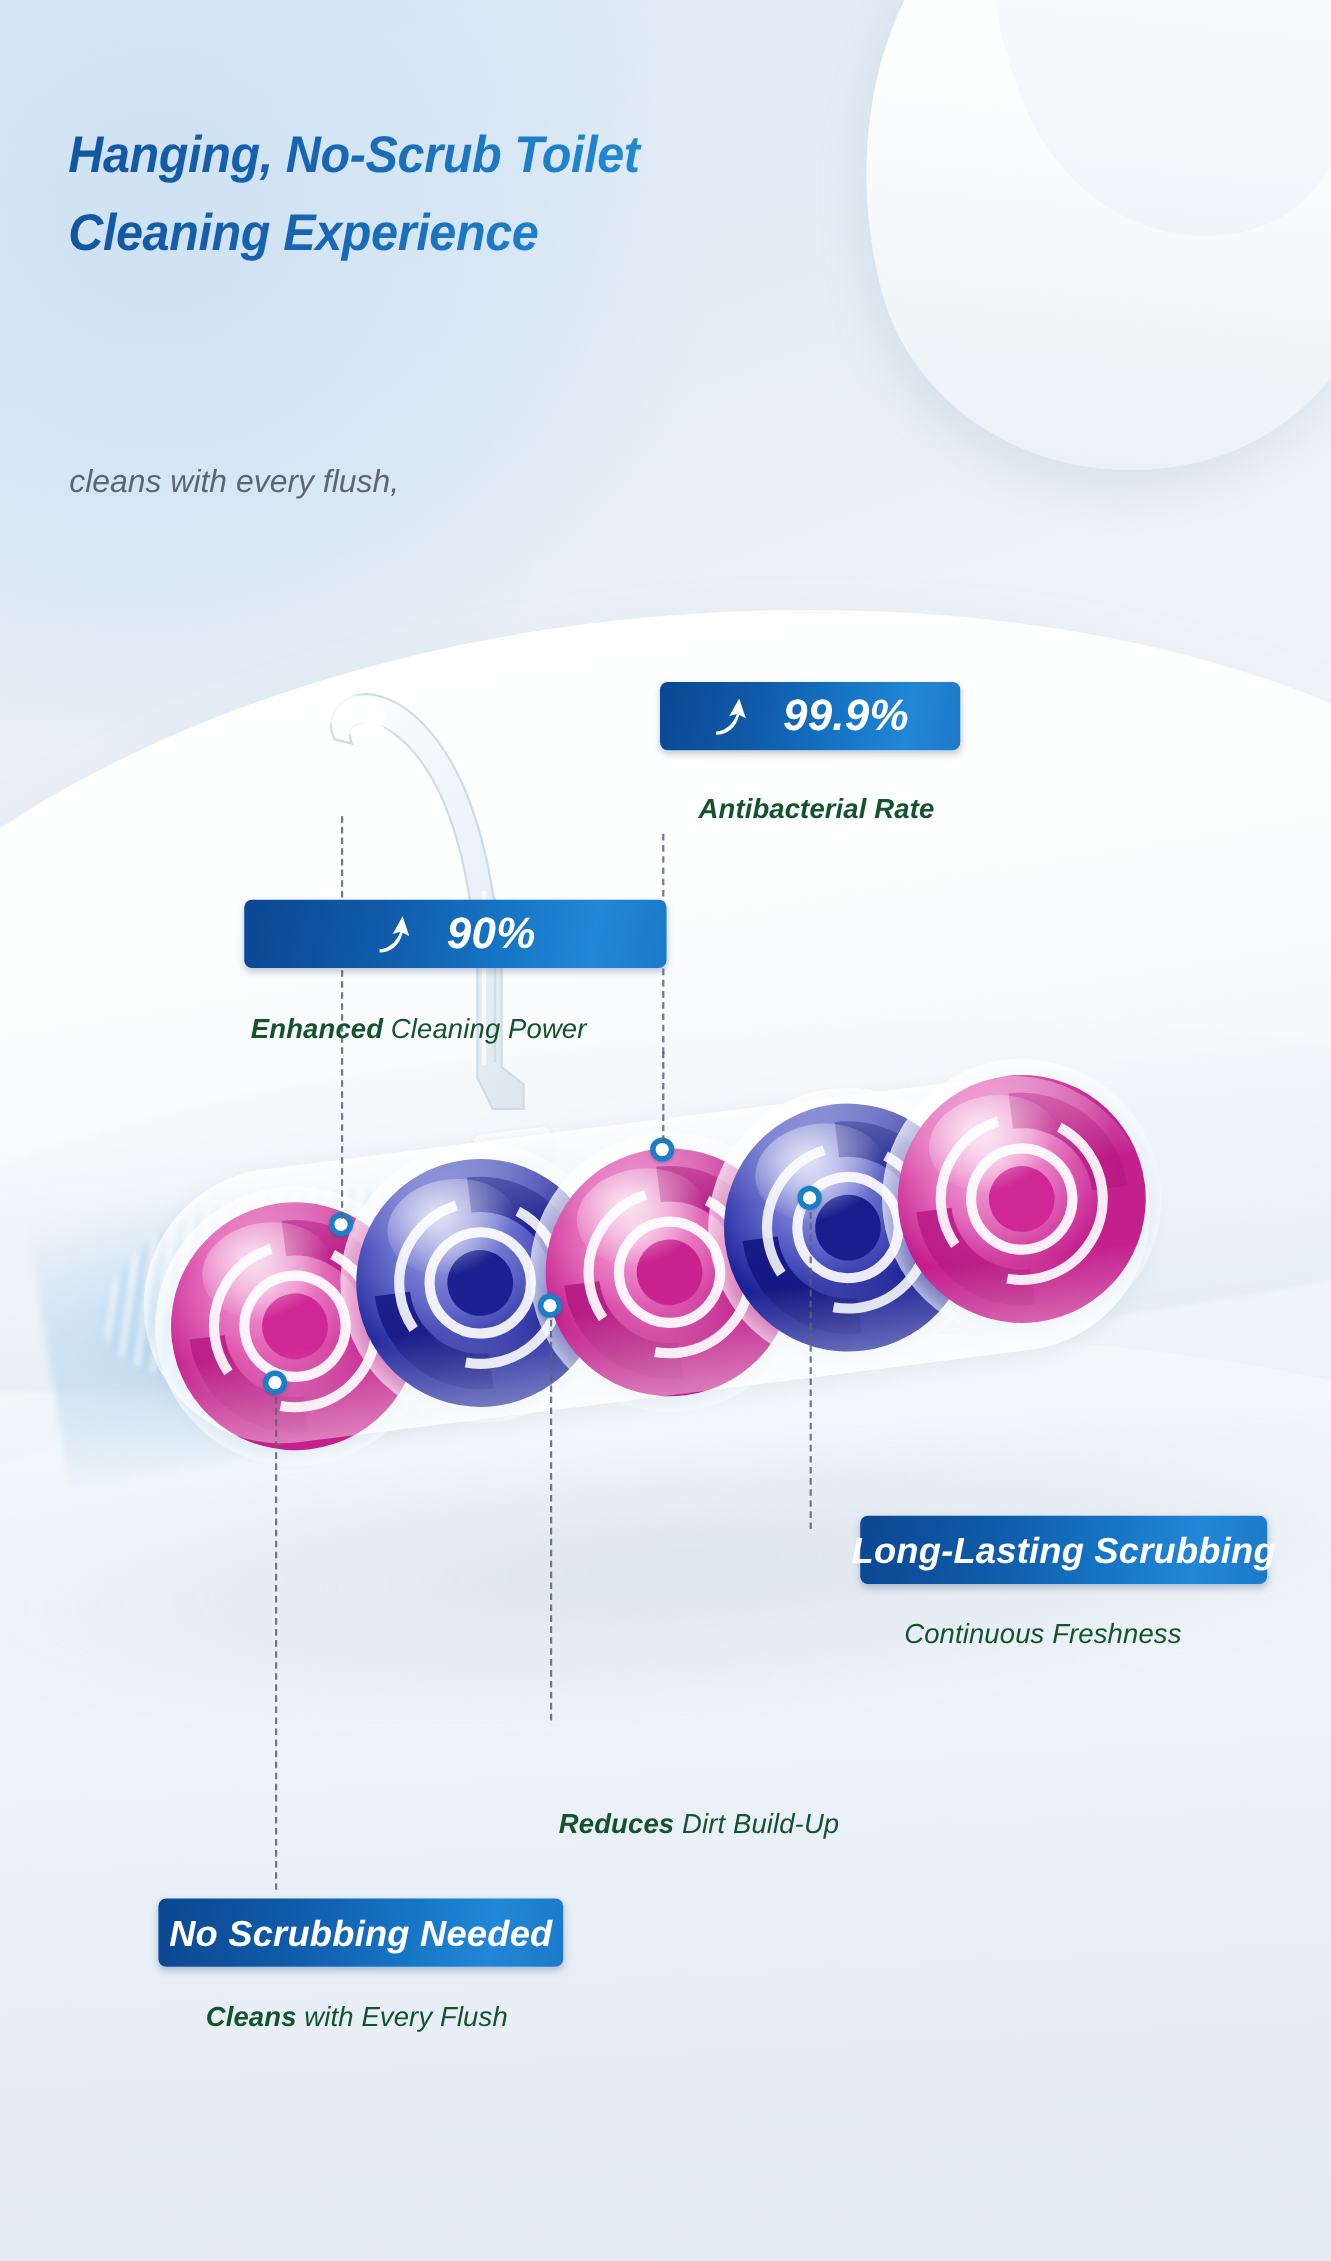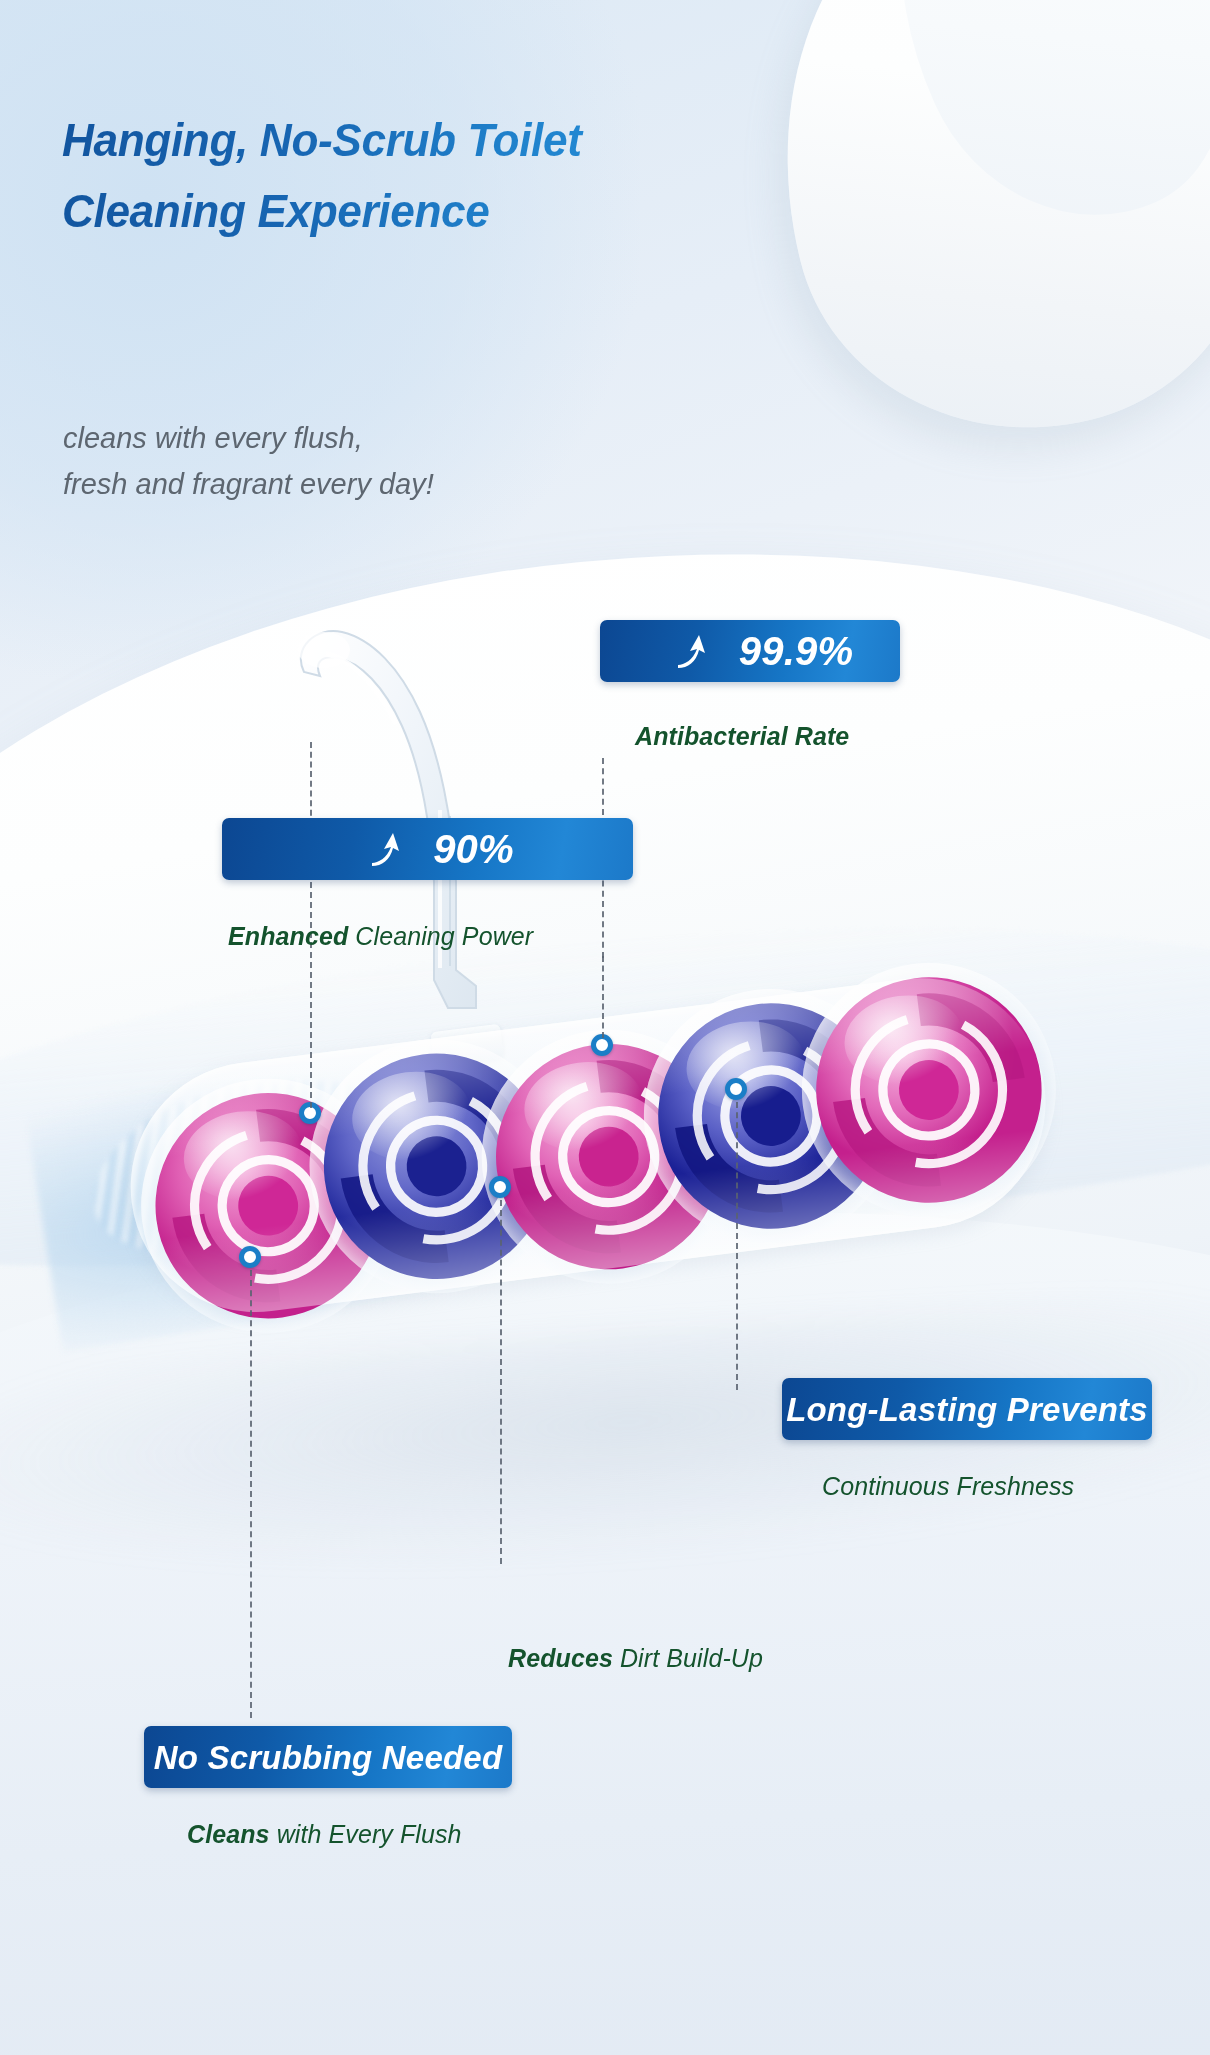--- a/index.html
+++ b/index.html
@@ -109,21 +109,21 @@
 
   
   .badge{
     position:absolute;display:flex;align-items:center;justify-content:center;
     border-radius:7px;color:#fff;
     background:linear-gradient(100deg,#0c4792 0%,#0f5aa8 32%,#1676c6 62%,#2287d6 82%,#1c79c9 100%);
     box-shadow:0 3px 7px rgba(40,70,110,.28);
     font-style:italic;font-weight:bold;letter-spacing:.2px;
     white-space:nowrap;
   }
-  .badge.pct{gap:31px;padding-left:27px;}
+  .badge.pct{gap:31px;}
   .badge .num{font-size:40px;line-height:1;}
   .badge .txt{font-size:33px;line-height:1;}
   .arrow{width:34px;height:40px;flex:0 0 auto;}
 
   .cap{
     position:absolute;white-space:nowrap;color:#14532d;
     font-size:25px;font-style:italic;letter-spacing:.1px;
   }
   .cap b{font-weight:bold;}
   .cap .reg{font-weight:normal;}
@@ -168,21 +168,20 @@
   <div class="bowl-shadow"></div>
   <div class="water"></div>
   <div class="water2"></div>
 
   <div class="headline">
     <span>Hanging, No-Scrub Toilet</span>
     <span class="l2">Cleaning Experience</span>
   </div>
   <div class="subhead">
     <div>cleans with every flush,</div>
-    <div>fresh and fragrant every day!</div>
   </div>
 
   <svg class="hook" viewBox="0 0 320 440">
     <defs>
       <linearGradient id="hk" x1="0" y1="0" x2="1" y2="1">
         <stop offset="0%" stop-color="#ffffff"></stop>
         <stop offset="45%" stop-color="#f0f5fa"></stop>
         <stop offset="100%" stop-color="#dde7f0"></stop>
       </linearGradient>
     </defs>
@@ -349,21 +348,21 @@
       <path d="M4 34 C10 34 19 29 23 18 L16 20 L25 4 L31 22 L25 19 C22 31 14 37 4 37 Z" fill="#ffffff"></path>
     </svg>
     <span class="num">90%</span>
   </div>
   <div class="cap" style="left:228px;top:922px;">
     <b>Enhanced</b> 
     <span class="reg">Cleaning Power</span>
   </div>
 
   <div class="badge" style="left:782px;top:1378px;width:370px;height:62px;">
-    <span class="txt">Long-Lasting Prevents</span>
+    <span class="txt">Long-Lasting Scrubbing</span>
   </div>
   <div class="cap" style="left:822px;top:1472px;">
     <span class="reg">Continuous Freshness</span>
   </div>
 
   <div class="cap" style="left:508px;top:1644px;">
     <b>Reduces</b> 
     <span class="reg">Dirt Build-Up</span>
   </div>
 

